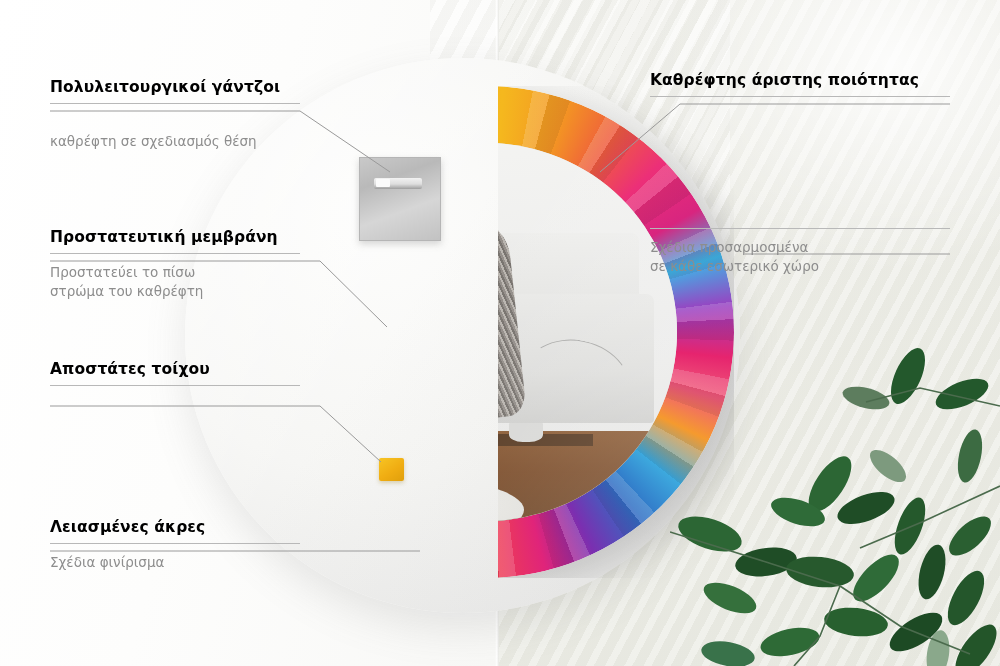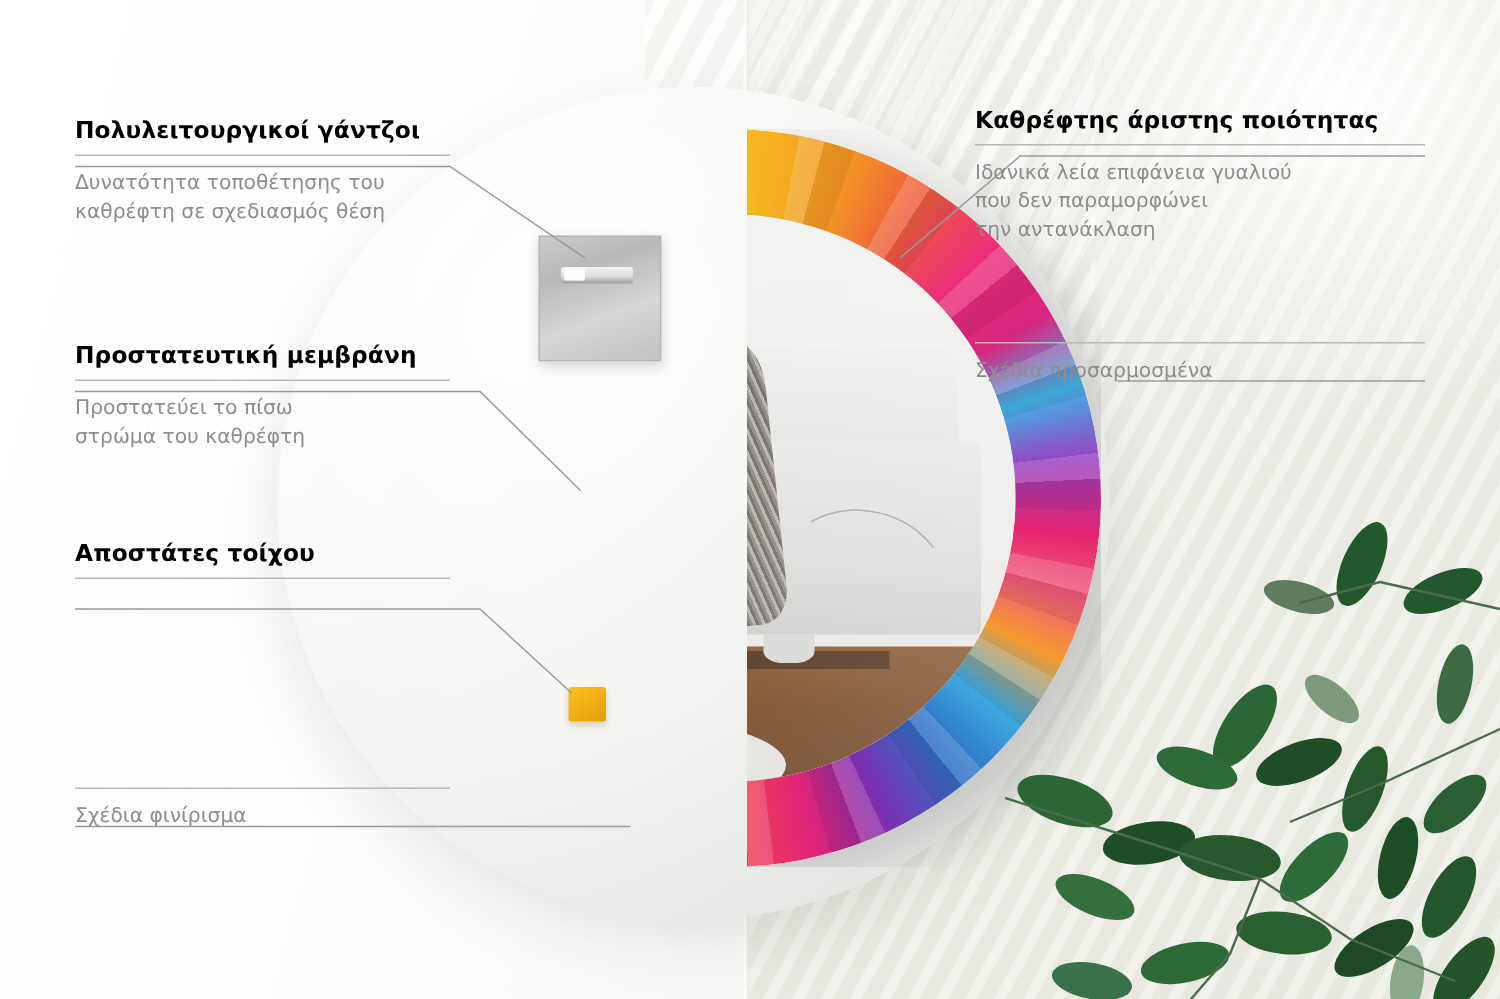--- a/index.html
+++ b/index.html
@@ -277,56 +277,53 @@
     <path d="M50 406 L320 406 L381 462"></path>
     <path d="M50 551 L420 551"></path>
     <path d="M950 104 L680 104 L600 172"></path>
     <path d="M950 254 L745 254"></path>
   </svg>
 
   <div class="callout left-callout" style="left:50px; top:78px; width:250px;">
     <h3>Πολυλειτουργικοί γάντζοι</h3>
     <div class="rule"></div>
     <p>
-      <span>Δυνατότητα τοποθέτησης του</span><br>
+      <br>
       <span>καθρέφτη σε σχεδιασμός θέση</span>
     </p>
   </div>
 
   <div class="callout left-callout" style="left:50px; top:228px; width:250px;">
     <h3>Προστατευτική μεμβράνη</h3>
     <div class="rule"></div>
     <p>
       <span>Προστατεύει το πίσω</span><br>
       <span>στρώμα του καθρέφτη</span>
     </p>
   </div>
 
   <div class="callout left-callout" style="left:50px; top:360px; width:250px;">
     <h3>Αποστάτες τοίχου</h3>
     <div class="rule"></div>
   </div>
 
   <div class="callout left-callout" style="left:50px; top:518px; width:250px;">
+    <h3>Λειασμένες άκρες</h3>
     <div class="rule"></div>
     <p>
       <span>Σχέδια φινίρισμα</span>
     </p>
   </div>
 
   <div class="callout right-callout" style="left:650px; top:71px; width:300px;">
     <h3>Καθρέφτης άριστης ποιότητας</h3>
     <div class="rule"></div>
-    <p>
-      <span>Ιδανικά λεία επιφάνεια γυαλιού</span><br>
-      <span>που δεν παραμορφώνει</span><br>
-      <span>την αντανάκλαση</span>
-    </p>
   </div>
 
   <div class="callout right-callout" style="left:650px; top:221px; width:300px;">
     <div class="rule"></div>
     <p>
       <span>Σχέδια προσαρμοσμένα</span><br>
+      <span>σε κάθε εσωτερικό χώρο</span>
     </p>
   </div>
 
 </div>
 
 </body></html>

